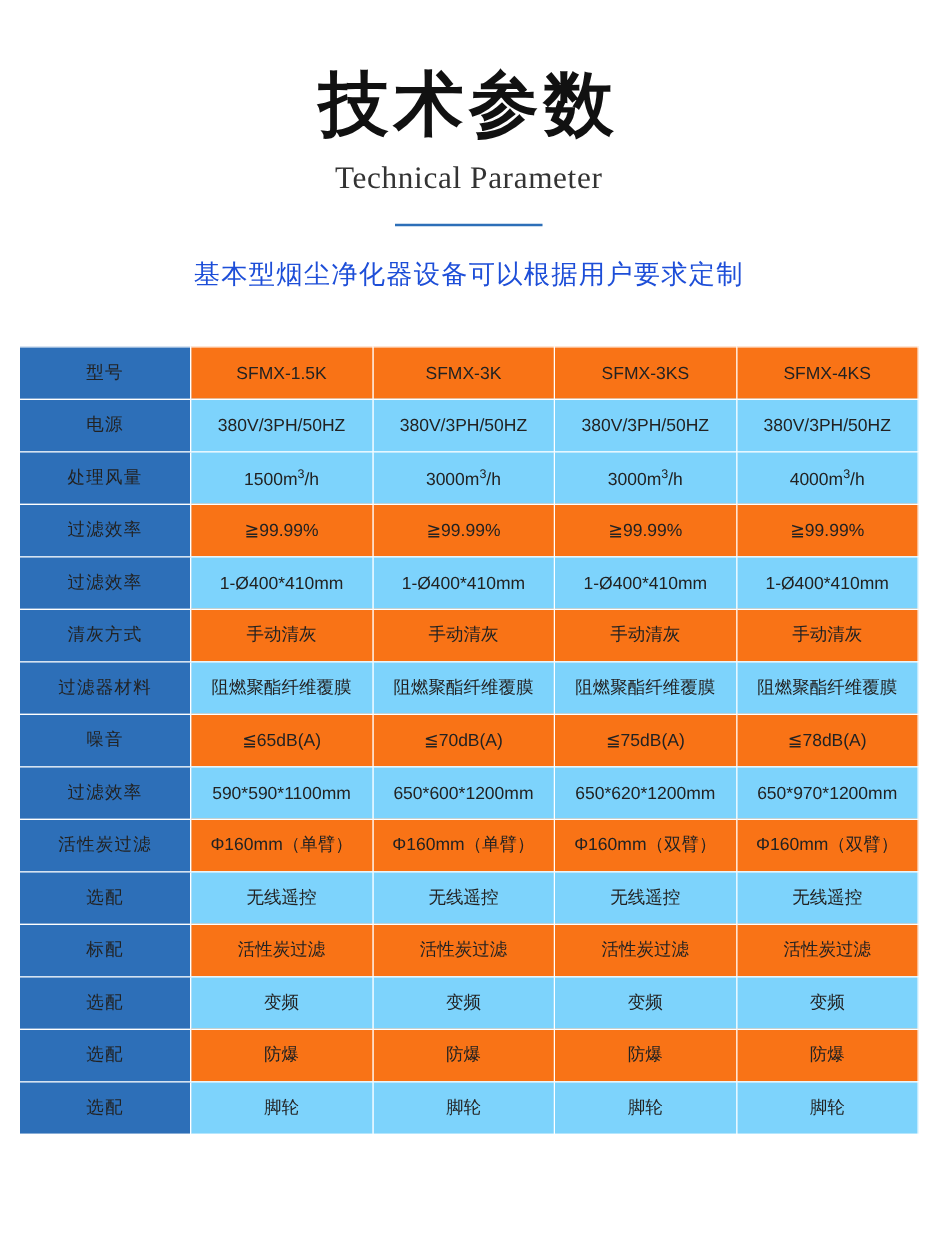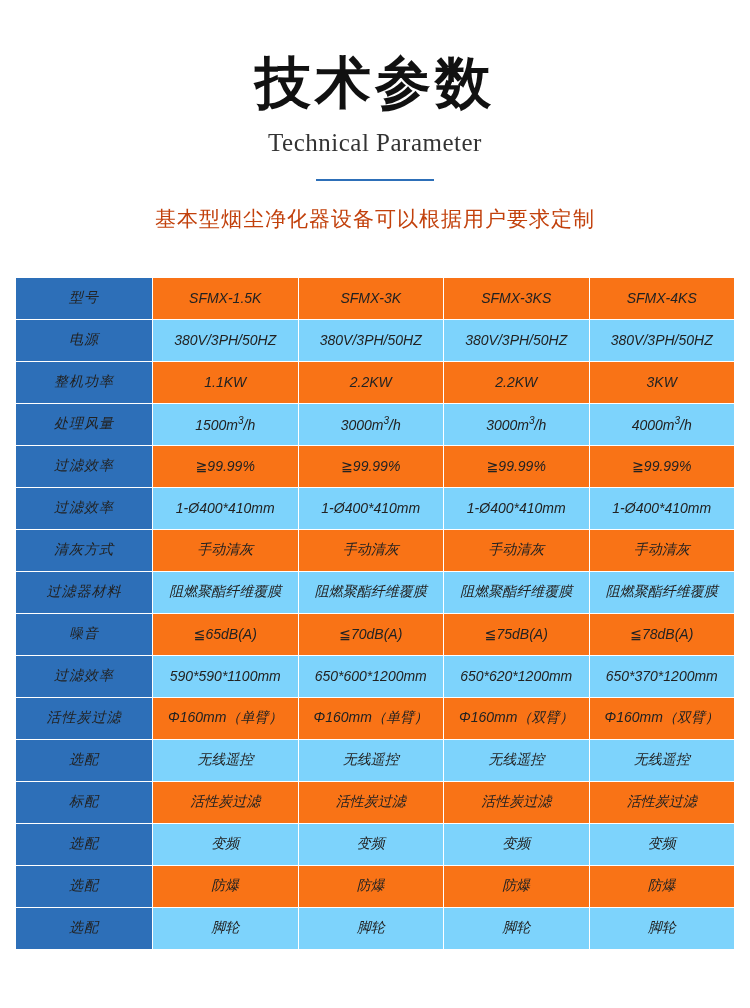--- a/index.html
+++ b/index.html
@@ -40,33 +40,32 @@
     font-family: Liberation Serif, serif;
   }
   .divider {
     width: 118px;
     height: 2px;
     background: #2d6fb8;
     margin: 22px auto 0 auto;
   }
   .subtitle {
     font-size: 21px;
-    color: #c2410c;
+    color: #1d4ed8;
     margin-top: 24px;
     letter-spacing: 1px;
   }
   .table-wrap {
     margin: 44px auto 0 auto;
     width: 720px;
   }
   table.spec {
     border-collapse: collapse;
     width: 100%;
     table-layout: fixed;
-    font-style: italic;
   }
   table.spec td {
     border: 1px solid #ffffff;
     height: 41px;
     text-align: center;
     vertical-align: middle;
     font-size: 14px;
     color: #222222;
     padding: 0 2px;
   }
@@ -114,27 +113,20 @@
             <td class="value">SFMX-3KS</td>
             <td class="value">SFMX-4KS</td>
           </tr>
           <tr class="even">
             <td class="label">电源</td>
             <td class="value">380V/3PH/50HZ</td>
             <td class="value">380V/3PH/50HZ</td>
             <td class="value">380V/3PH/50HZ</td>
             <td class="value">380V/3PH/50HZ</td>
           </tr>
-          <tr class="odd">
-            <td class="label">整机功率</td>
-            <td class="value">1.1KW</td>
-            <td class="value">2.2KW</td>
-            <td class="value">2.2KW</td>
-            <td class="value">3KW</td>
-          </tr>
           <tr class="even">
             <td class="label">处理风量</td>
             <td class="value">1500m<sup>3</sup>/h</td>
             <td class="value">3000m<sup>3</sup>/h</td>
             <td class="value">3000m<sup>3</sup>/h</td>
             <td class="value">4000m<sup>3</sup>/h</td>
           </tr>
           <tr class="odd">
             <td class="label">过滤效率</td>
             <td class="value">≧99.99%</td>
@@ -168,21 +160,21 @@
             <td class="value">≦65dB(A)</td>
             <td class="value">≦70dB(A)</td>
             <td class="value">≦75dB(A)</td>
             <td class="value">≦78dB(A)</td>
           </tr>
           <tr class="even">
             <td class="label">过滤效率</td>
             <td class="value">590*590*1100mm</td>
             <td class="value">650*600*1200mm</td>
             <td class="value">650*620*1200mm</td>
-            <td class="value">650*370*1200mm</td>
+            <td class="value">650*970*1200mm</td>
           </tr>
           <tr class="odd">
             <td class="label">活性炭过滤</td>
             <td class="value">Φ160mm（单臂）</td>
             <td class="value">Φ160mm（单臂）</td>
             <td class="value">Φ160mm（双臂）</td>
             <td class="value">Φ160mm（双臂）</td>
           </tr>
           <tr class="even">
             <td class="label">选配</td>

